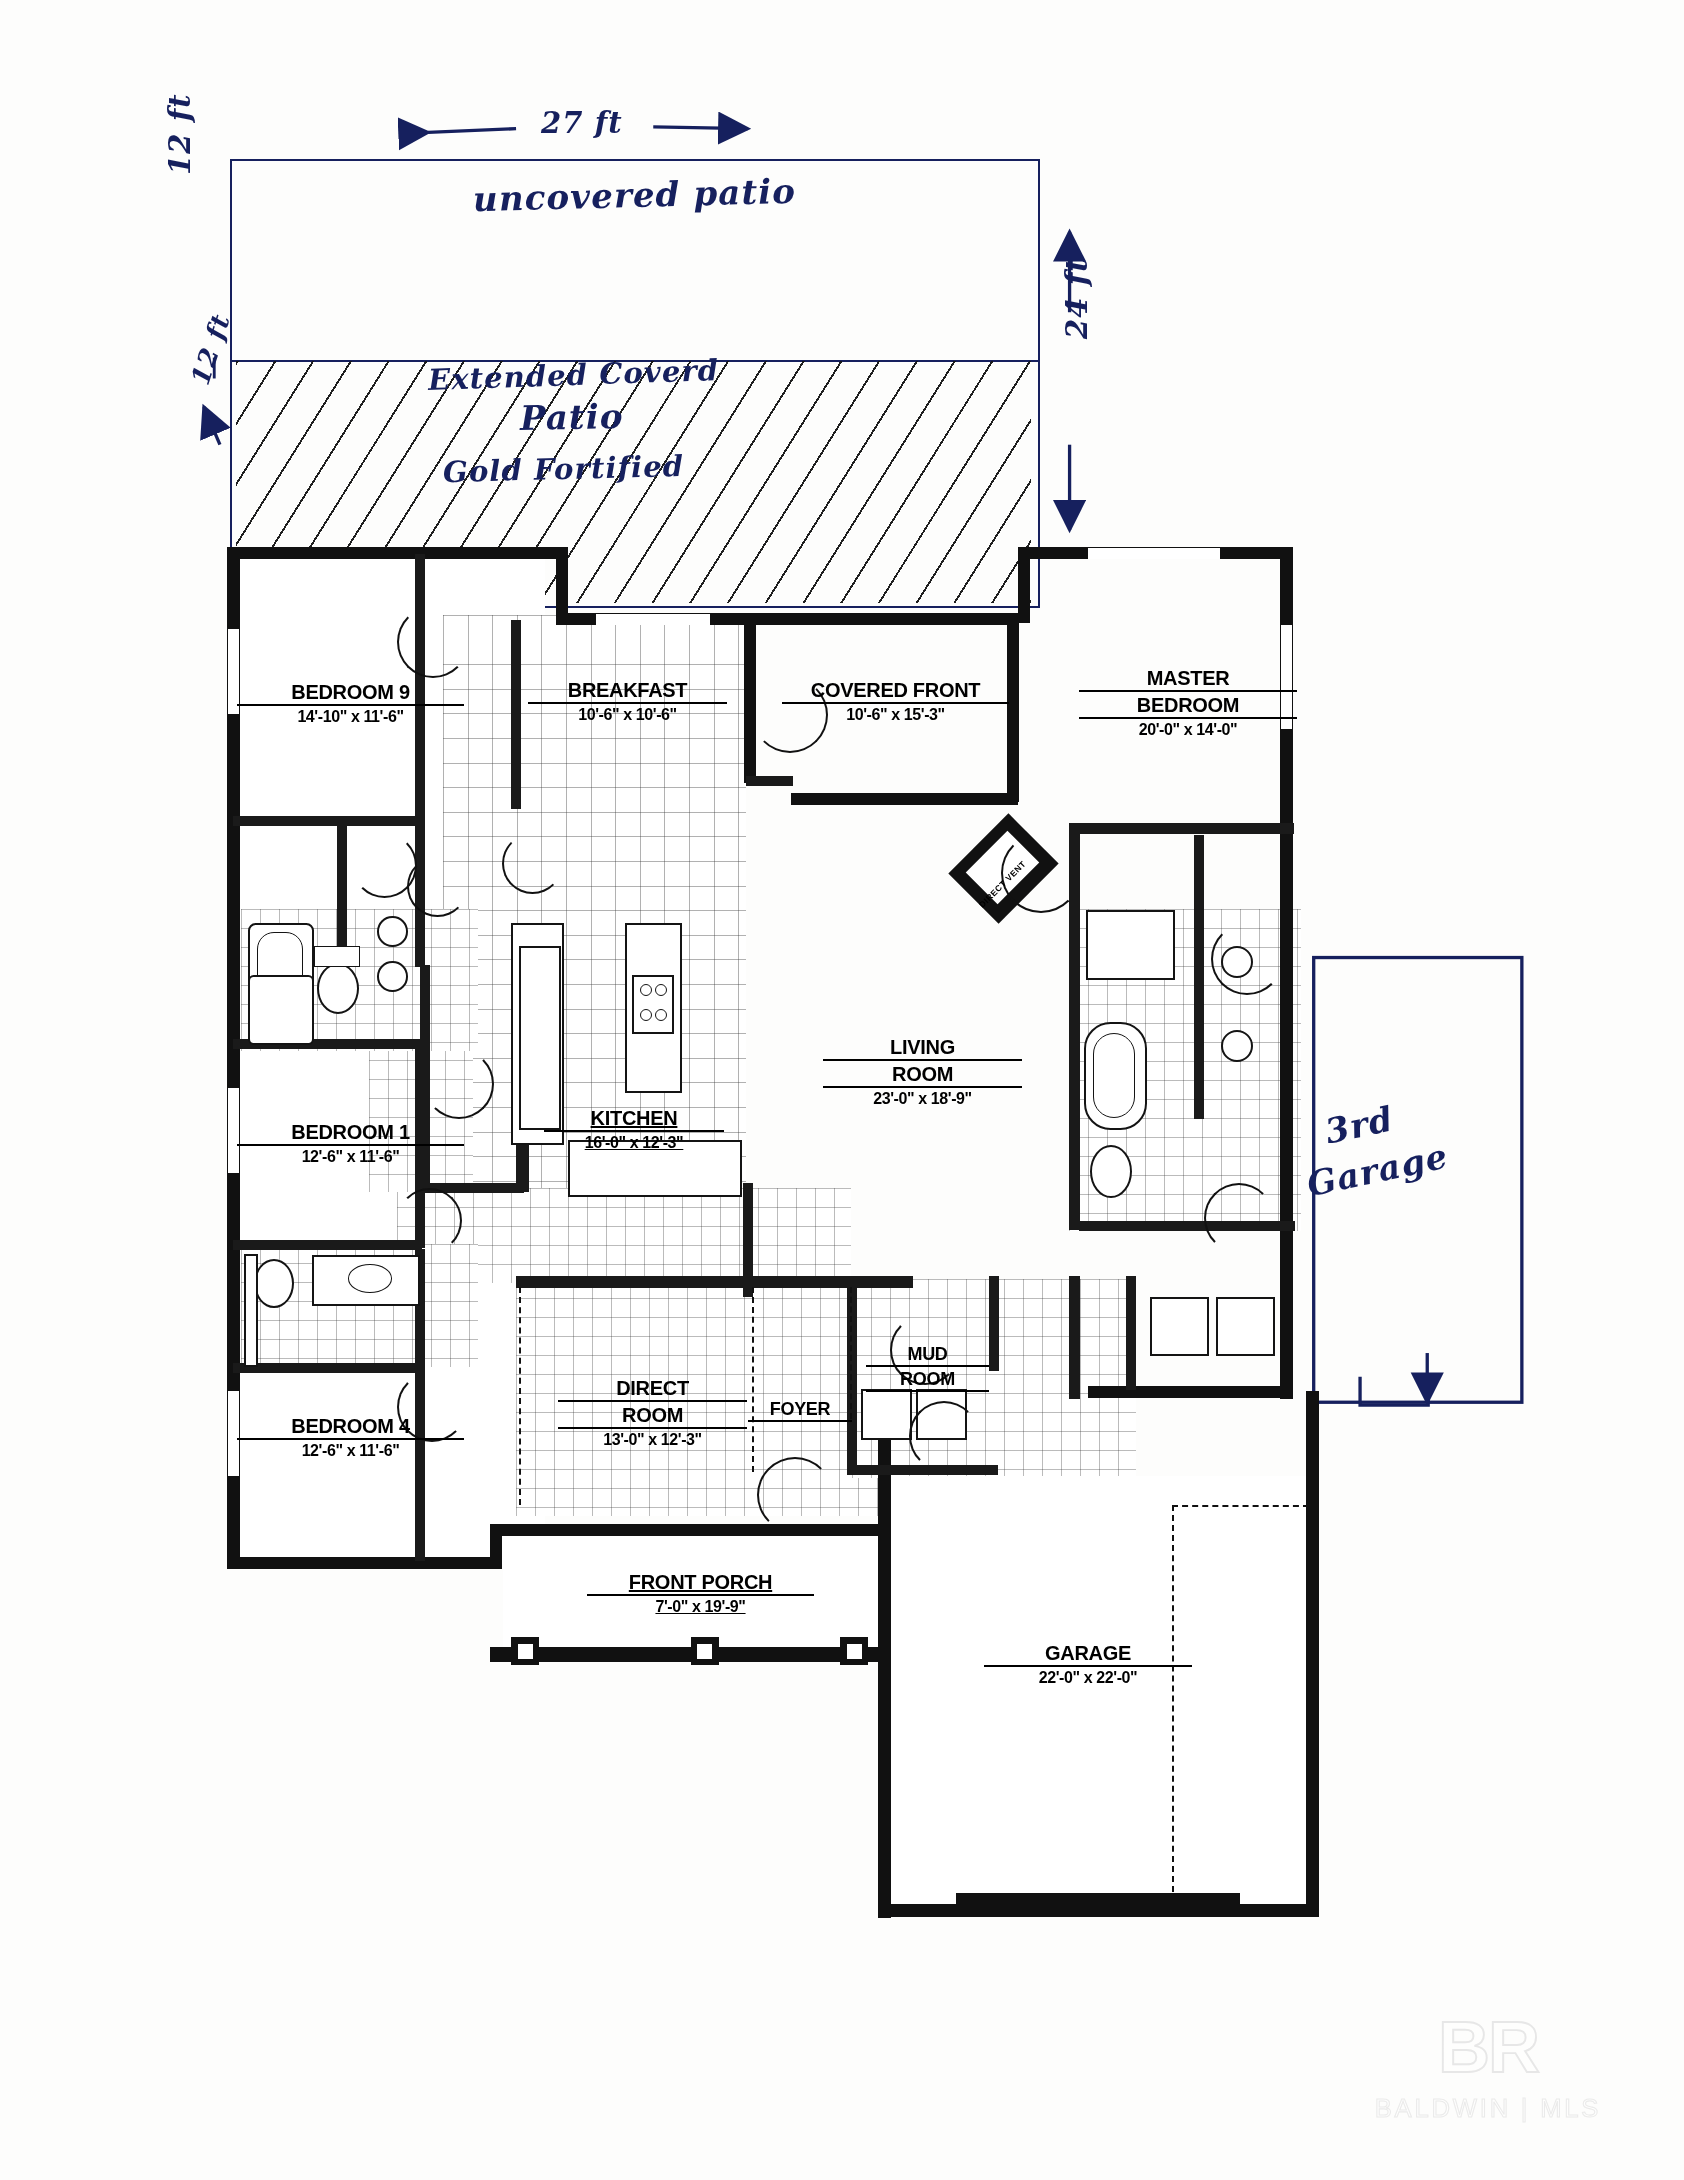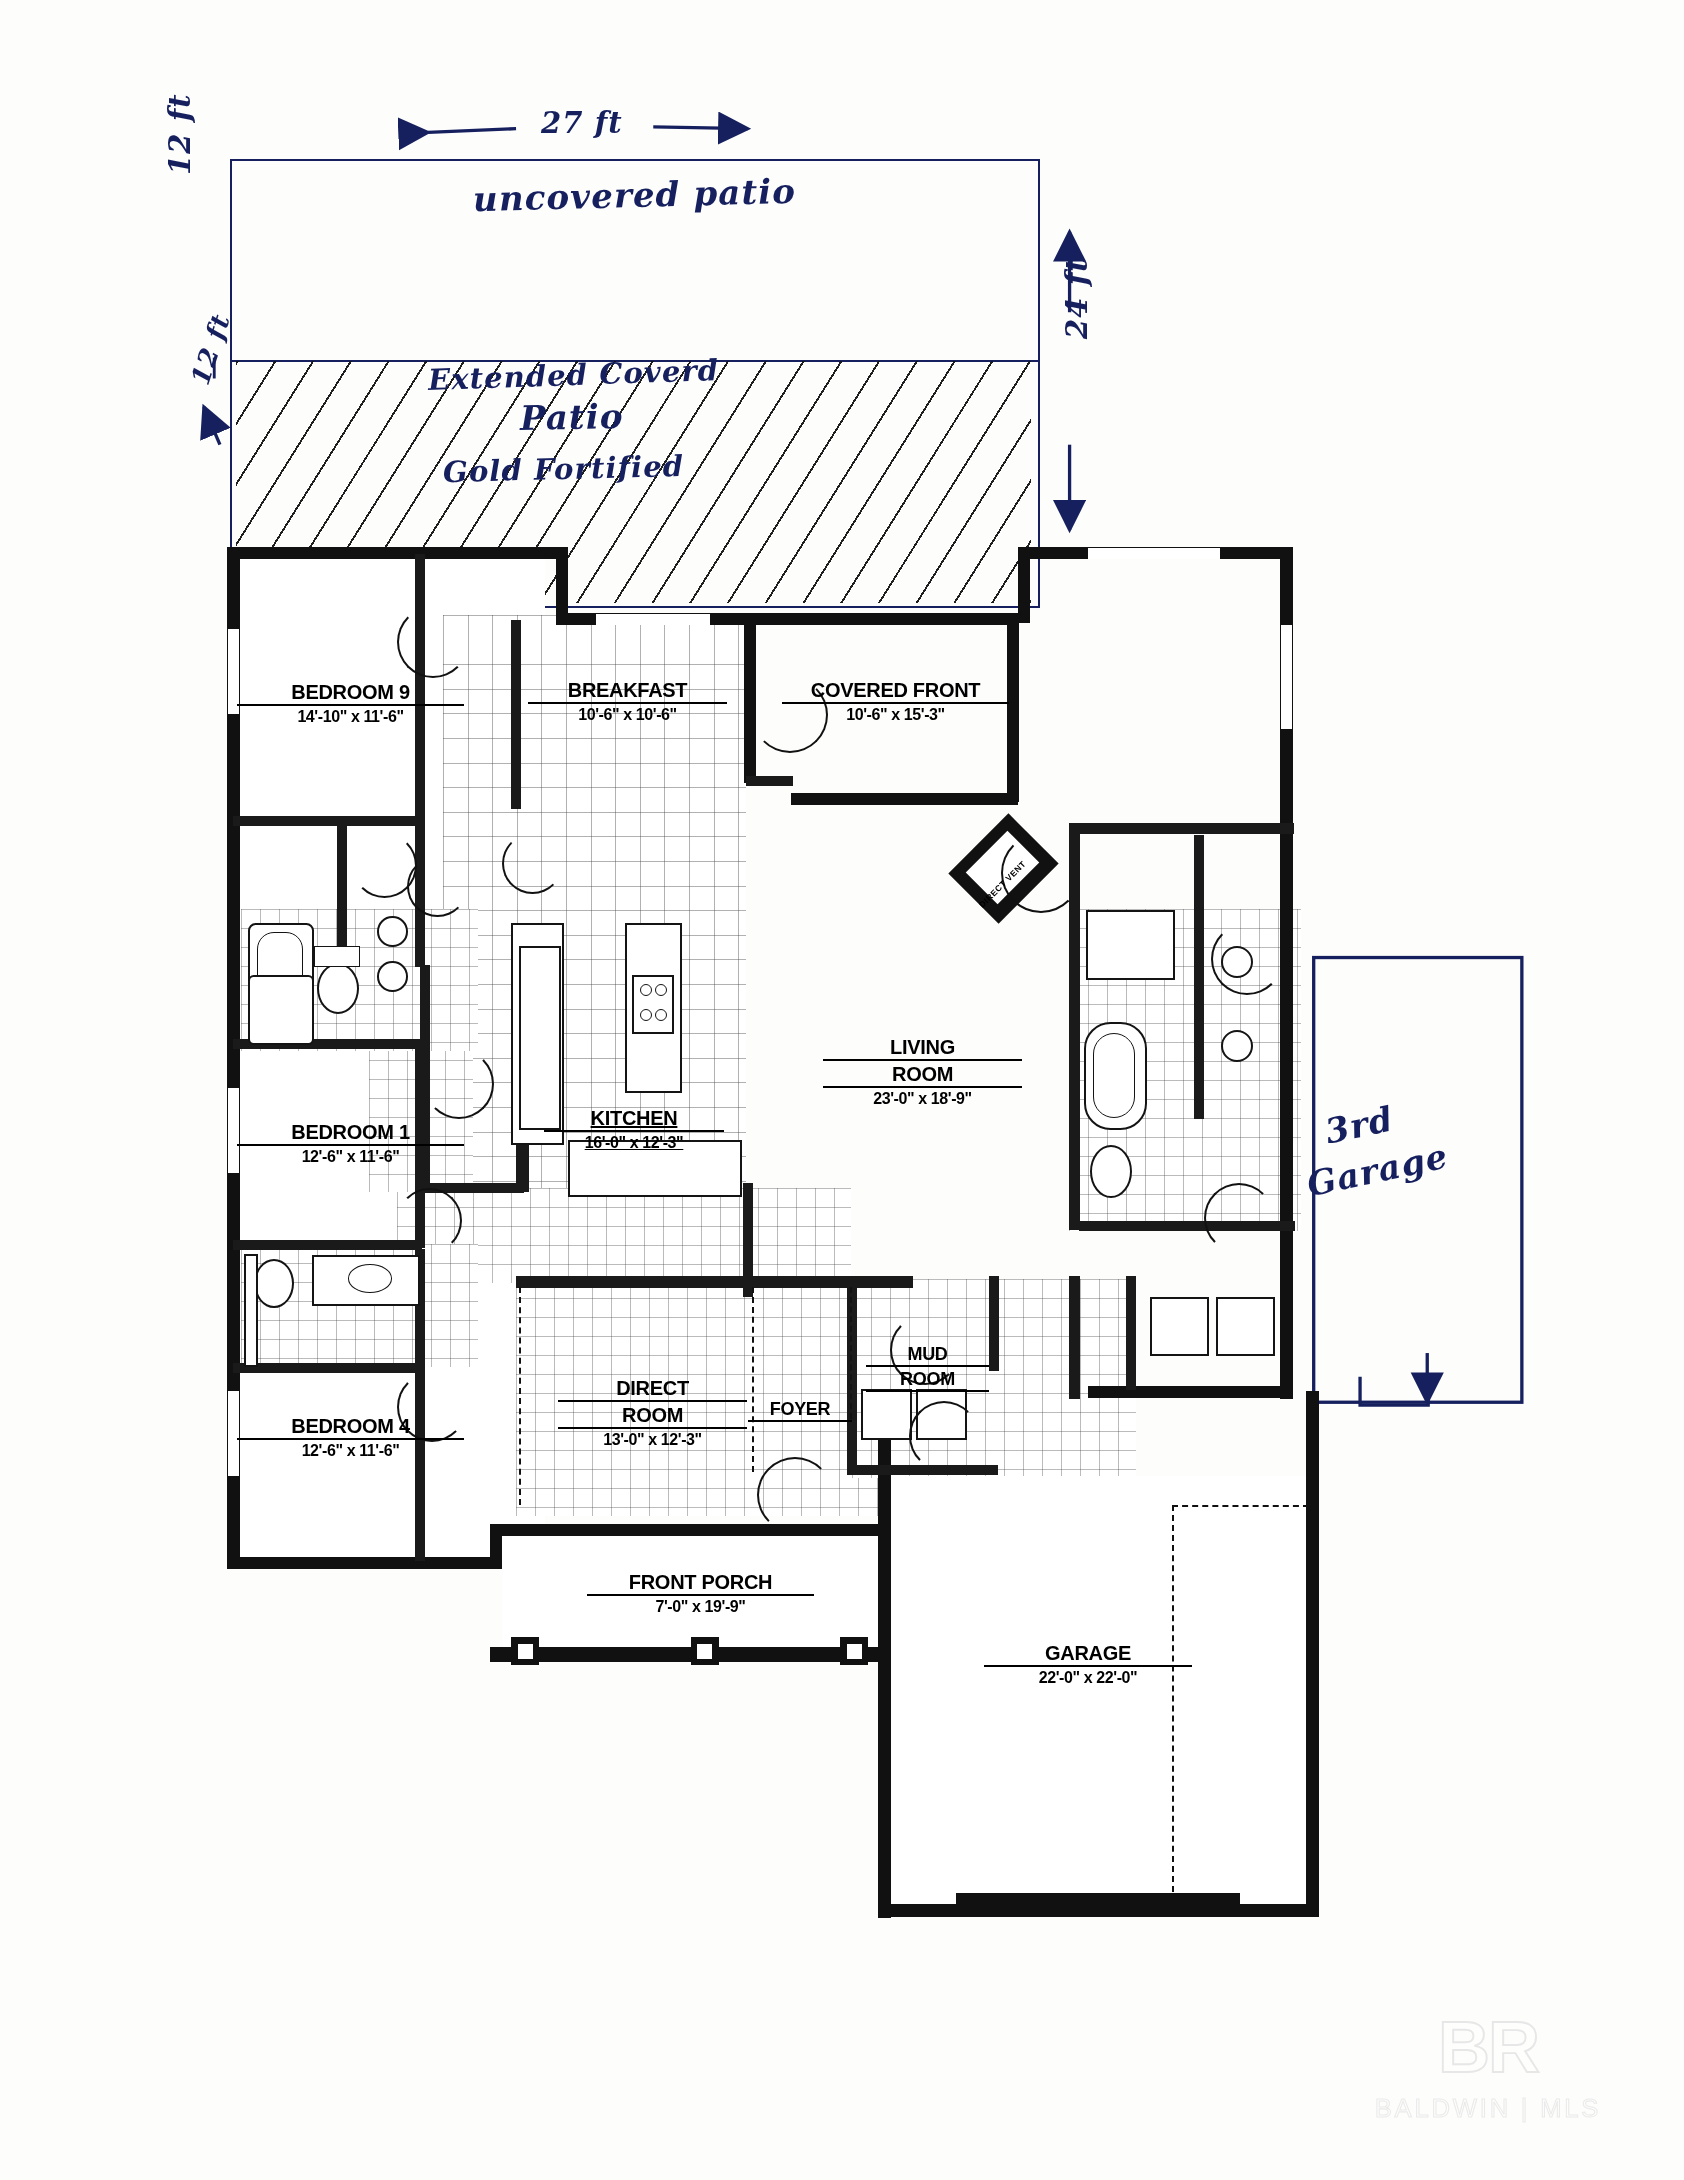--- a/index.html
+++ b/index.html
@@ -391,20 +391,25 @@
   <div class="rlabel" style="left:528px; top:679px; width:199px;">
     <span class="nm">BREAKFAST</span>
     <span class="dim">10'-6" x 10'-6"</span>
   </div>
 
   <div class="rlabel" style="left:782px; top:679px; width:227px;">
     <span class="nm">COVERED FRONT</span>
     <span class="dim">10'-6" x 15'-3"</span>
   </div>
 
+  <div class="rlabel" style="left:1079px; top:667px; width:218px;">
+    <span class="nm">MASTER</span>
+    <span class="nm2">BEDROOM</span>
+    <span class="dim">20'-0" x 14'-0"</span>
+  </div>
 
   <div class="rlabel" style="left:544px; top:1107px; width:180px;text-decoration:underline;">
     <span class="nm">KITCHEN</span>
     <span class="dim">16'-0" x 12'-3"</span>
   </div>
 
   <div class="rlabel" style="left:823px; top:1036px; width:199px;">
     <span class="nm">LIVING</span>
     <span class="nm2">ROOM</span>
     <span class="dim">23'-0" x 18'-9"</span>
@@ -418,21 +423,21 @@
 
   <div class="rlabel small" style="left:748px; top:1399px; width:104px;">
     <span class="nm">FOYER</span>
   </div>
 
   <div class="rlabel small" style="left:866px; top:1344px; width:123px;">
     <span class="nm">MUD</span>
     <span class="nm2">ROOM</span>
   </div>
 
-  <div class="rlabel" style="left:587px; top:1571px; width:227px;">
+  <div class="rlabel" style="left:587px; top:1571px; width:227px;text-decoration:underline;">
     <span class="nm">FRONT PORCH</span>
     <span class="dim">7'-0" x 19'-9"</span>
   </div>
 
   <div class="rlabel" style="left:984px; top:1642px; width:208px;">
     <span class="nm">GARAGE</span>
     <span class="dim">22'-0" x 22'-0"</span>
   </div>
 
   <div id="watermark">

